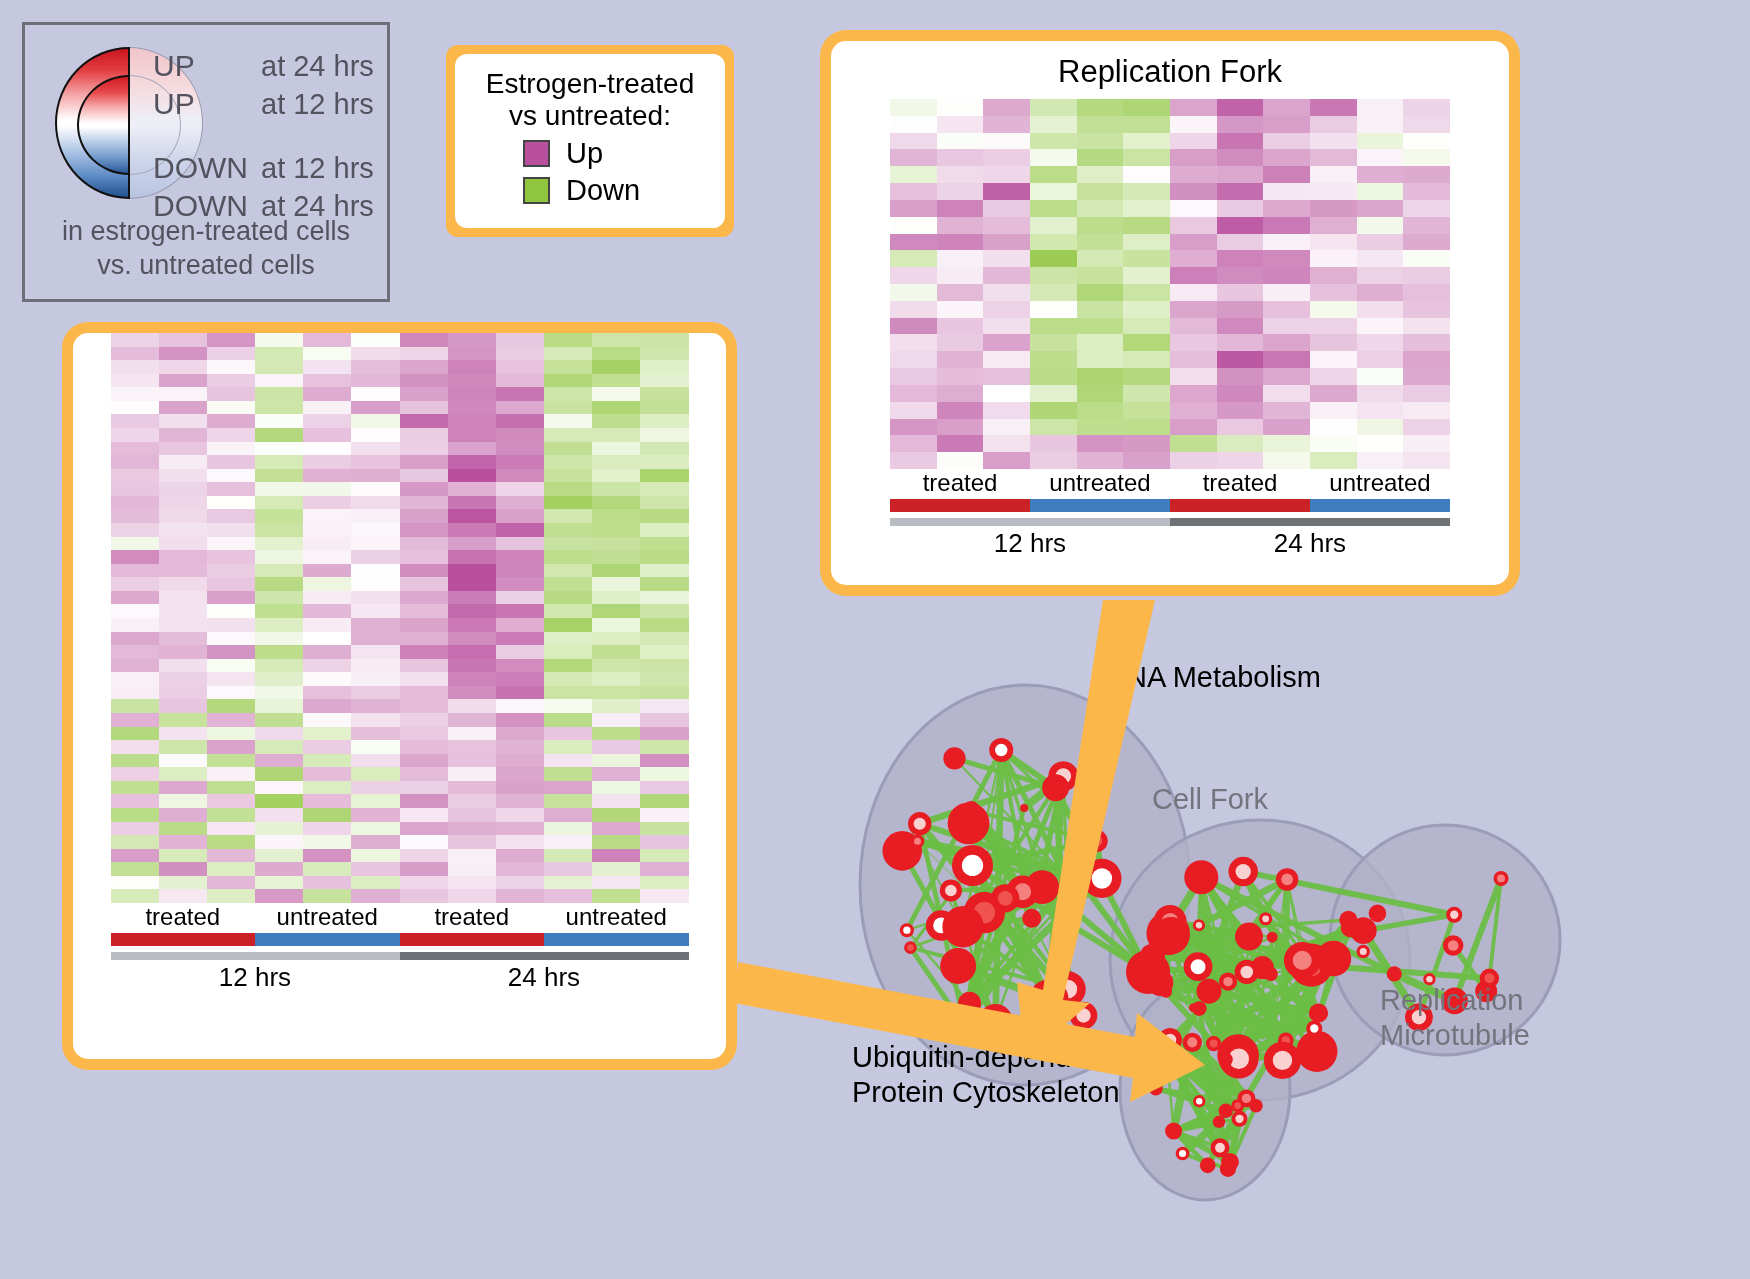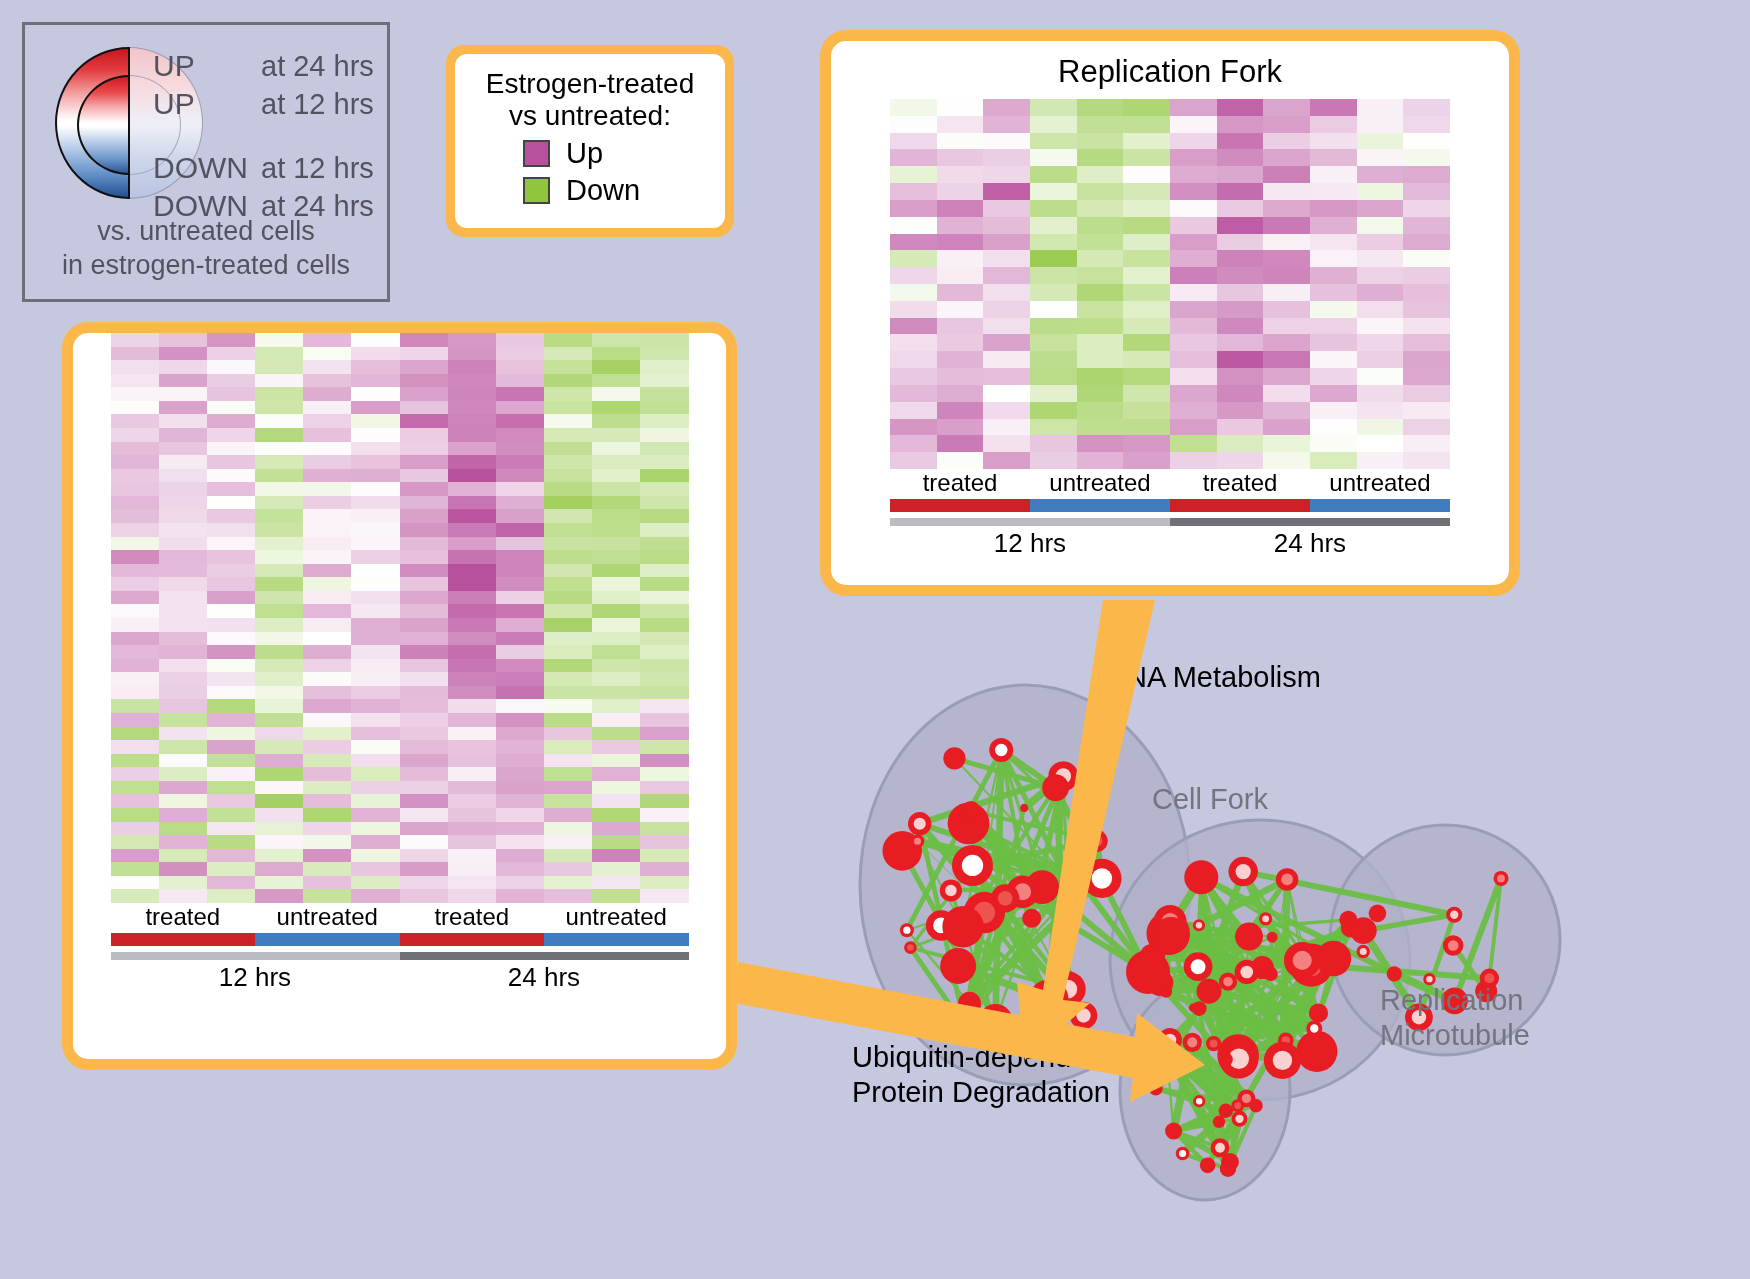--- a/index.html
+++ b/index.html
@@ -43,21 +43,21 @@
   .wlrow{display:flex;align-items:baseline;height:38px;}
   .wlkey{width:108px;font-size:30px;color:#53535f;}
   .wlval{font-size:29px;color:#53535f;}
   .wlgap{height:26px;}
   #wheel-foot{position:absolute;left:0;top:190px;width:100%;text-align:center;
     font-size:27px;color:#53535f;line-height:1.25;}
 
   
   #updown-legend{
     position:absolute;left:446px;top:45px;width:288px;height:192px;
-    background:#fcb74a;border-radius:18px;padding:9px;box-sizing:border-box;
+    background:#fcb74a;border-radius:12px;padding:9px;box-sizing:border-box;
   }
   #updown-inner{background:#fff;border-radius:12px;width:100%;height:100%;
     box-sizing:border-box;padding:14px 12px 0 12px;}
   #updown-title{font-size:28px;color:#000;line-height:1.16;text-align:center;}
   .legrow{display:flex;align-items:center;justify-content:flex-start;
     margin-left:56px;margin-top:4px;}
   .swatch{width:27px;height:27px;border:2px solid #444;box-sizing:border-box;margin-right:16px;}
   .legtxt{font-size:29px;color:#000;}
 
   
@@ -119,22 +119,22 @@
       <div class="wlrow">
         <span class="wlkey">DOWN</span>
         <span class="wlval">at 12 hrs</span>
       </div>
       <div class="wlrow">
         <span class="wlkey">DOWN</span>
         <span class="wlval">at 24 hrs</span>
       </div>
     </div>
     <div id="wheel-foot">
+      <div>in estrogen-treated cells</div>
       <div>vs. untreated cells</div>
-      <div>in estrogen-treated cells</div>
     </div>
   </div>
 
   <div id="updown-legend">
     <div id="updown-inner">
       <div id="updown-title">
         <div>Estrogen-treated</div>
         <div>vs untreated:</div>
       </div>
       <div class="legrow">
@@ -1437,21 +1437,21 @@
       </svg>
 
     <div class="netlabel lbl-dark" style="left:315px;top:40px;">DNA Metabolism</div>
     <div class="netlabel lbl-gray" style="left:362px;top:162px;">Cell Fork</div>
     <div class="netlabel lbl-gray" style="left:590px;top:363px;text-align:left;">
       <div>Replication</div>
       <div>Microtubule</div>
     </div>
     <div class="netlabel lbl-dark" style="left:62px;top:420px;text-align:left;">
       <div>Ubiquitin-dependent</div>
-      <div>Protein Degradation</div>
+      <div>Protein Cytoskeleton</div>
     </div>
   </div>
 
   <svg class="arrow" style="left:0;top:0;width:1750px;height:1279px;pointer-events:none;">
     <polygon fill="#fcb74a" points="1103,600 1155,600 1063,1000 1090,1003 1025,1060 1017,982 1043,990"></polygon>
     <polygon fill="#fcb74a" points="738,962 1135,1037 1137,1013 1205,1065 1130,1102 1133,1078 734,1003"></polygon>
   </svg>
 
 </div>
 

